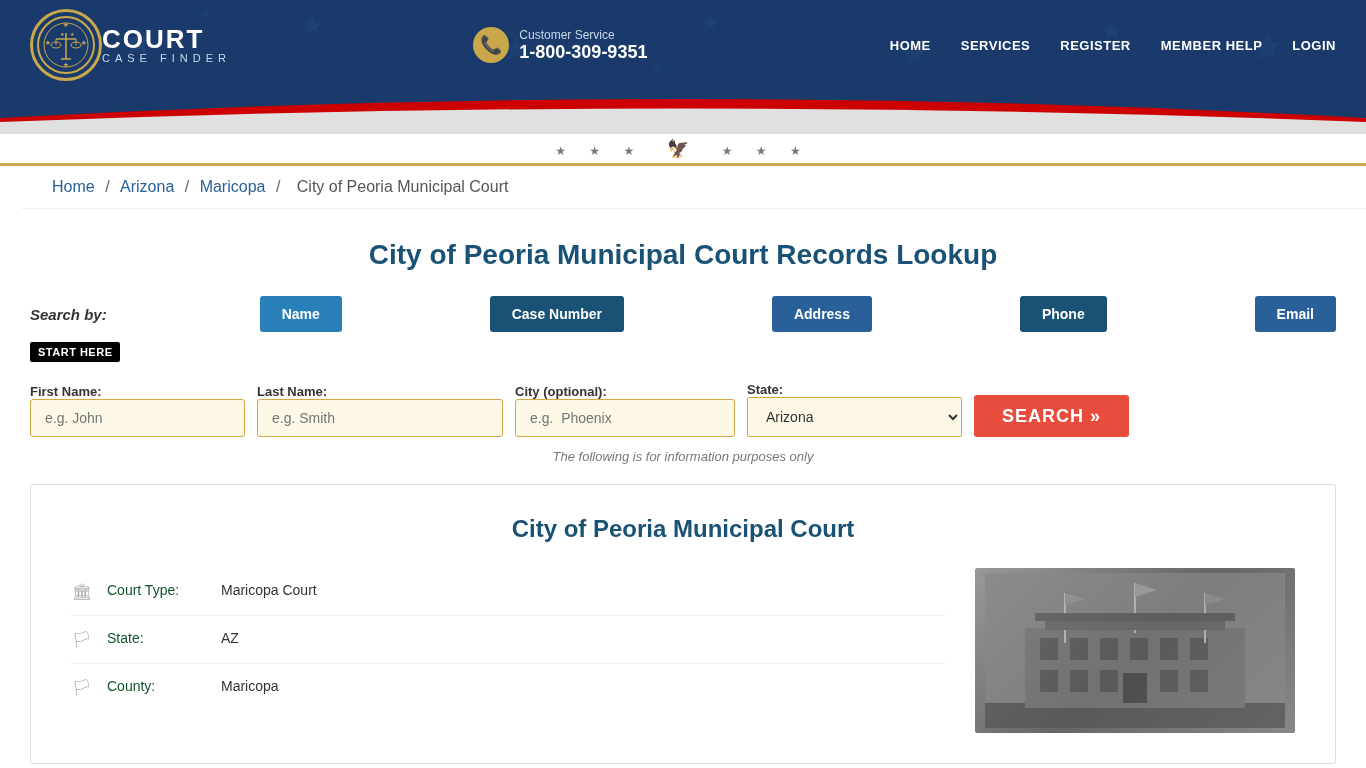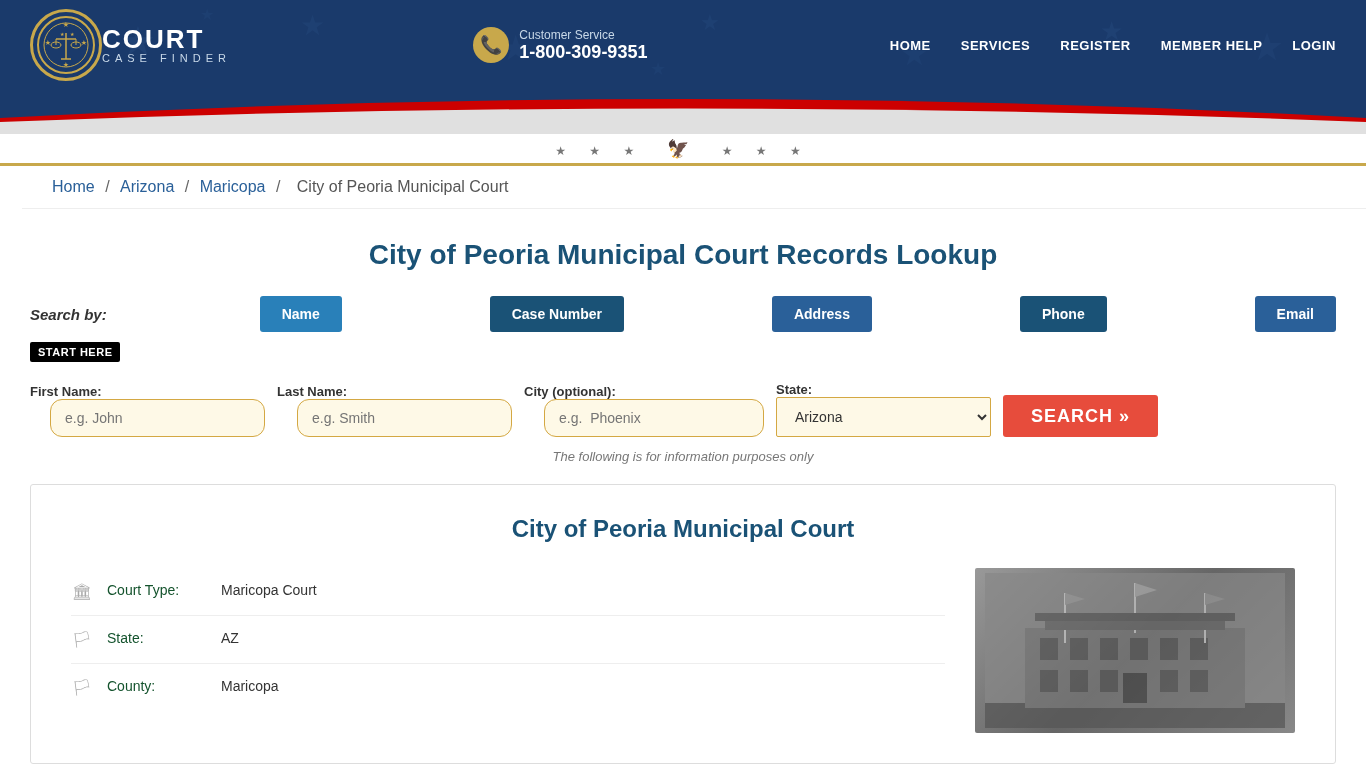--- a/index.html
+++ b/index.html
@@ -172,26 +172,25 @@
       font-size: 13px;
       font-weight: bold;
       color: #333;
     }
     .form-input {
       padding: 10px 14px;
       border: 1px solid #d4a843;
       background: #fef9e7;
       font-size: 14px;
       color: #8b5cf6;
-      border-radius: 12px;
+      border-radius: 3px;
       outline: none;
-      margin-left: 20px;
     }
     .input-firstname { width: 215px; }
-    .input-lastname { width: 215px; }
+    .input-lastname { width: 246px; }
     .input-city { width: 220px; }
     .select-state {
       padding: 10px 14px;
       border: 1px solid #d4a843;
       background: #fef9e7;
       font-size: 14px;
       color: #333;
       border-radius: 2px;
       outline: none;
       width: 215px;

